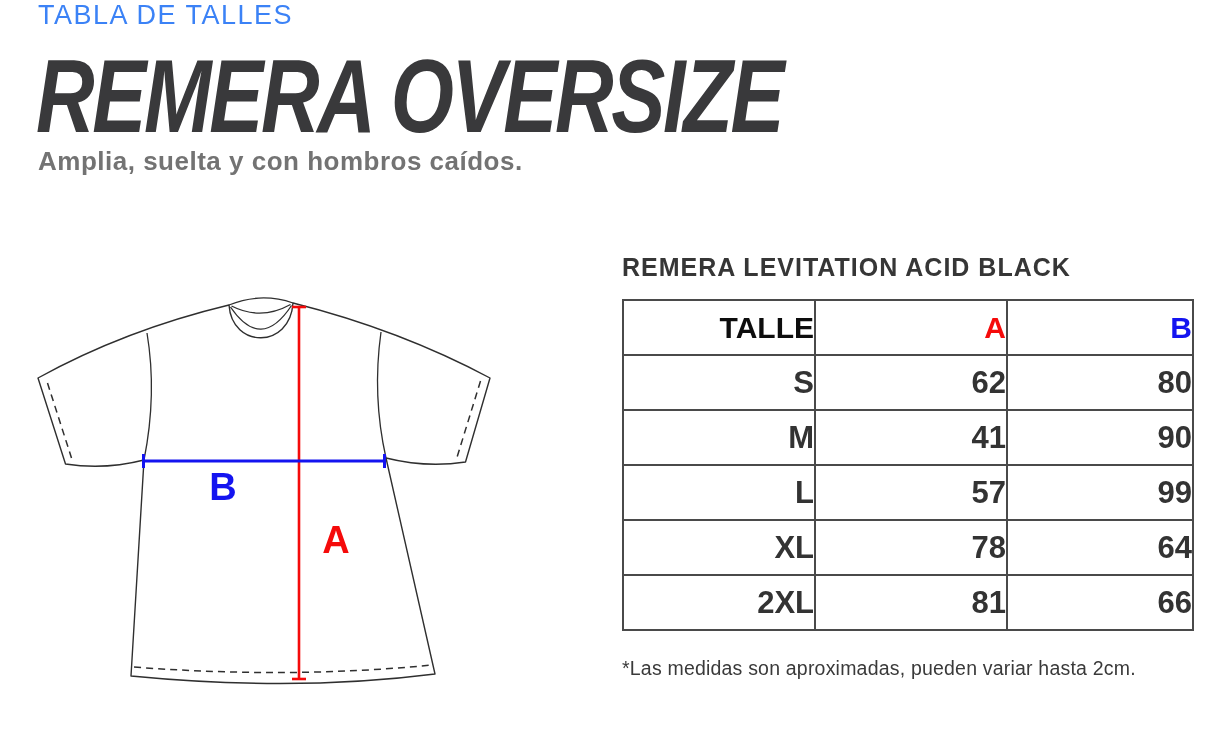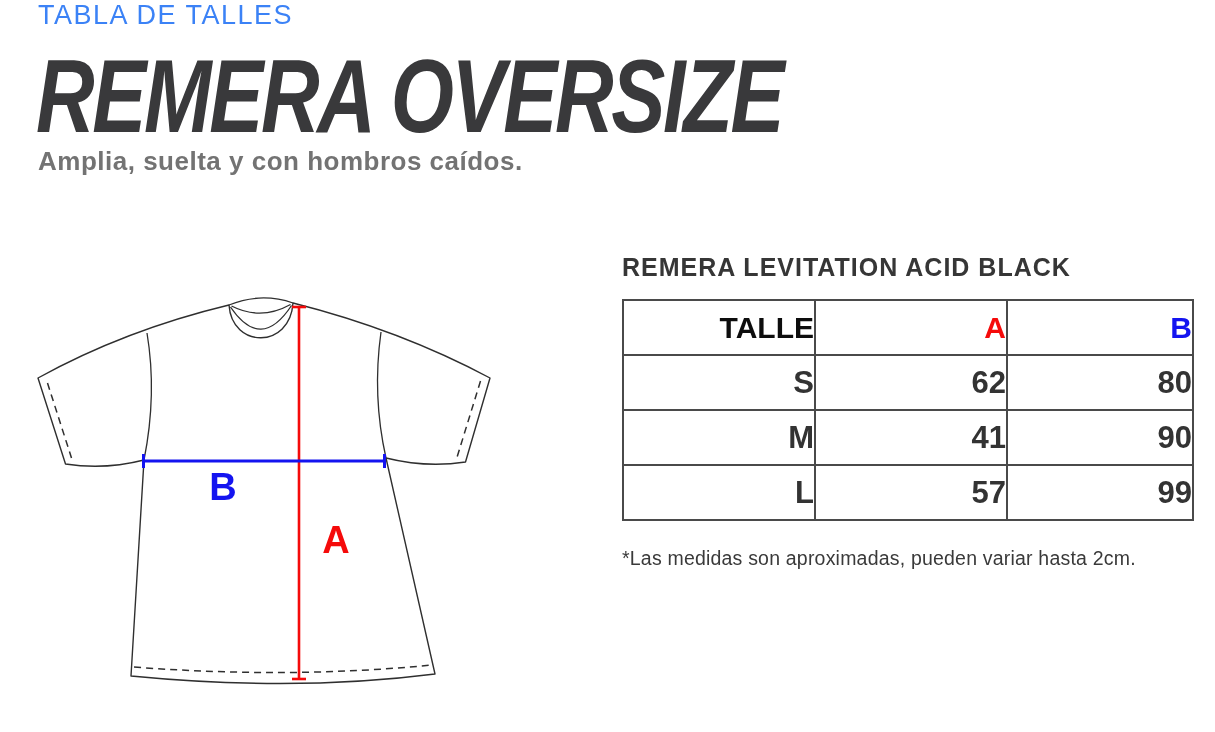--- a/index.html
+++ b/index.html
@@ -128,18 +128,28 @@
         <tr>
           <td>M</td>
           <td>41</td>
           <td>90</td>
         </tr>
         <tr>
           <td>L</td>
           <td>57</td>
           <td>99</td>
         </tr>
+        <tr>
+          <td>XL</td>
+          <td>78</td>
+          <td>64</td>
+        </tr>
+        <tr>
+          <td>2XL</td>
+          <td>81</td>
+          <td>66</td>
+        </tr>
       </tbody>
     </table>
     <p class="footnote">*Las medidas son aproximadas, pueden variar hasta 2cm.</p>
   </div>
 
 </div>
 
 </body></html>

